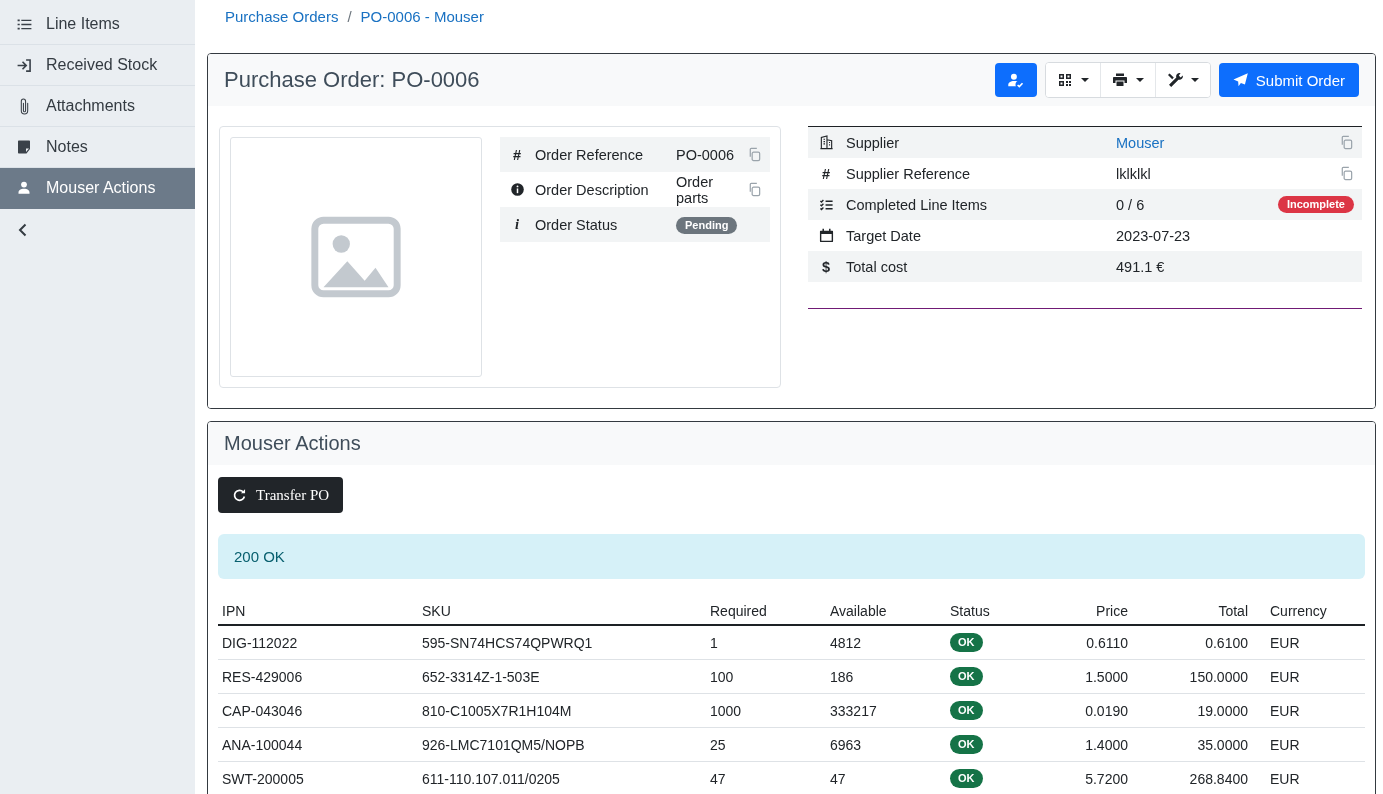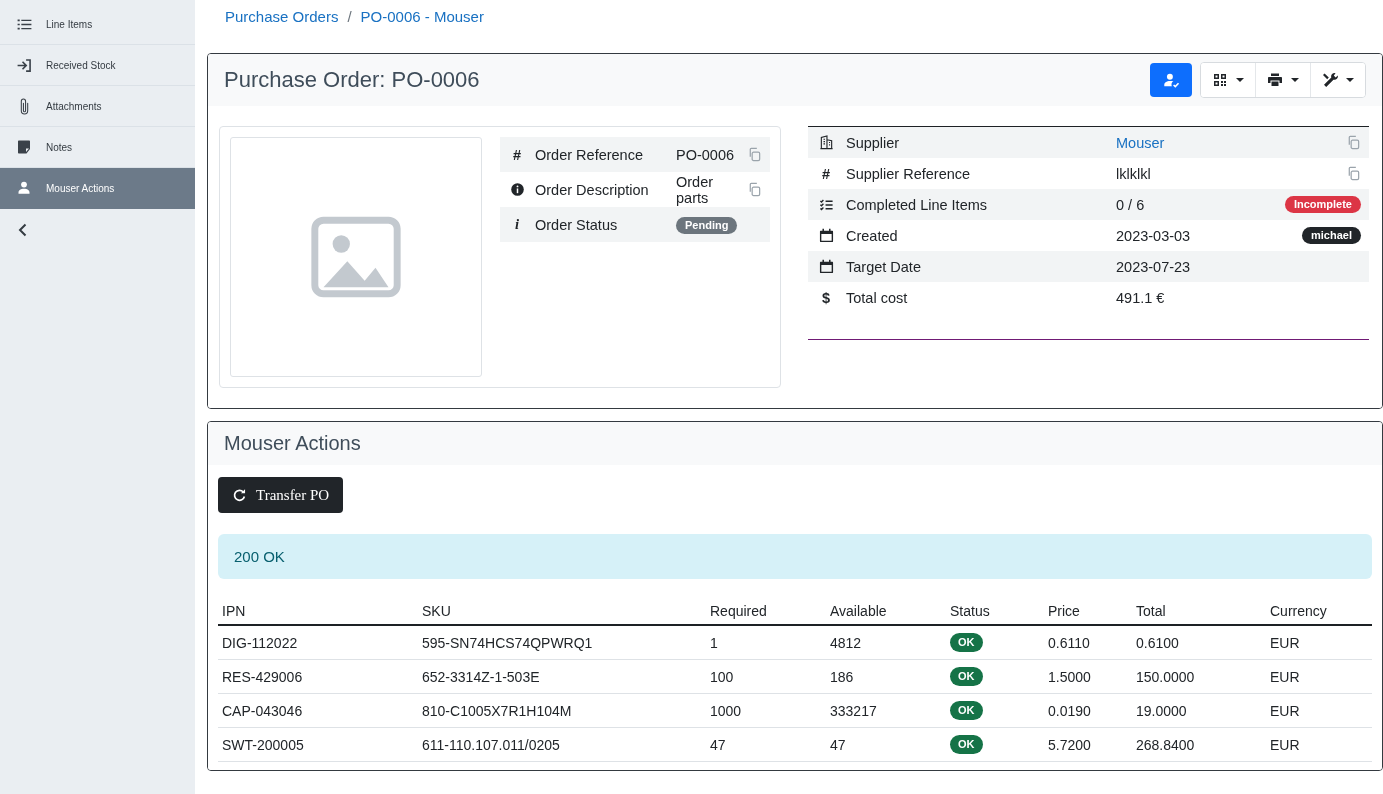--- a/index.html
+++ b/index.html
@@ -3,28 +3,28 @@
 <meta charset="utf-8">
 <style>
   * { box-sizing: border-box; margin: 0; padding: 0; }
   html,body { width:1383px; height:794px; overflow:hidden; }
   body { font-family:"Liberation Sans", sans-serif; background:#fff; color:#212529; font-size:14px; }
   .app { display:flex; width:100%; height:100%; }
 
   
   .sidebar { width:195px; flex:none; background:#eaeef2; padding-top:4px; }
   .side-item { height:41px; display:flex; align-items:center; gap:13px; padding:0 0 0 15px;
-               font-size:10px; color:#343b42; border-bottom:1px solid #dbe1e7; cursor:pointer; }
+               font-size:16px; color:#343b42; border-bottom:1px solid #dbe1e7; cursor:pointer; }
   .side-item .sicon { width:18px; display:flex; justify-content:center; color:#3a4149; }
   .side-item.active { background:#6c7a89; color:#fff; border-bottom-color:#6c7a89; }
   .side-item.active .sicon { color:#fff; }
   .side-collapse { height:41px; display:flex; align-items:center; padding-left:15px; color:#343b42; cursor:pointer; }
 
   
-  .main { flex:1; padding:0 0 0 12px; }
+  .main { flex:1; padding:0 7px 0 12px; }
   .breadcrumb { height:33px; display:flex; align-items:center; gap:9px; padding-left:18px; font-size:15px; }
   .breadcrumb a { color:#1971c2; text-decoration:none; cursor:pointer; }
   .breadcrumb .sep { color:#6c757d; }
 
   .panel { border:1px solid #343a40; border-radius:4px; background:#fff; overflow:hidden;margin-top:20px; }
   .panel + .panel { margin-top:12px; }
 
   .panel-head { background:#f8f9fa; display:flex; align-items:center; justify-content:space-between;
                 padding:8px 16px; min-height:44px; }
   .panel-head h1 { font-size:22px; font-weight:500; color:#3f4d5a; }
@@ -75,21 +75,21 @@
   
   .panel-body { padding:12px 10px 8px 10px; background:#fff; }
   .btn-dark { background:#212529; color:#fff; border:none; border-radius:4px; height:36px;
               padding:0 14px; display:flex; align-items:center; gap:9px; font-size:15px;
               font-family:Liberation Serif, serif; cursor:pointer; }
   .alert { margin-top:21px; background:#d6f1f8; color:#09606f; border-radius:6px;
            padding:14px 16px; font-size:15px; }
   .atable { width:100%; border-collapse:collapse; margin-top:19px; font-size:14px; }
   .atable th { text-align:left; font-weight:400; padding:5px 4px; border-bottom:2px solid #1d2125; }
   .atable td { padding:7px 4px; border-bottom:1px solid #dee2e6; }
-  .atable th.num, .atable td.num { }
+  .atable th.num, .atable td.num { text-align:right; }
   .atable th.cur, .atable td.cur { padding-left:18px; }
 
   svg { display:block; }
 </style>
 </head>
 <body>
 
 <div class="app">
 
   <aside class="sidebar">
@@ -184,20 +184,28 @@
             </button>
             <button class="btn">
               <span>
                 <svg viewBox="0 0 16 16" width="16" height="16" fill="currentColor">
                     <path d="M2.6 1.4l4.2 4.2-1.6 1.6-4.2-4.2zM13.6 1.2a3.4 3.4 0 0 0-4.3 4.3L2 12.8 4.2 15l7.3-7.3a3.4 3.4 0 0 0 4.2-4.3l-2 2-1.9-1.9z"></path>
                   </svg>
               </span>
               <span class="caret"></span>
             </button>
           </div>
+          <button class="btn btn-primary">
+            <span>
+              <svg viewBox="0 0 16 16" width="15" height="15" fill="currentColor">
+                  <path d="M15.8.3L.5 7l5 2 .4 5 2.5-3.4 4.3 1.7z"></path>
+                </svg>
+            </span>
+            <span>Submit Order</span>
+          </button>
         </div>
       </header>
 
       <div class="po-body">
 
         <div class="left-card">
           <div class="thumb">
             <span>
               <svg viewBox="0 0 24 24" width="104" height="104">
                   <rect x="2.5" y="3.5" width="19" height="17" rx="2" fill="none" stroke="#c3c9cf" stroke-width="1.6"></rect>
@@ -276,31 +284,20 @@
           <div class="rrow">
             <span class="dicon">
               <svg viewBox="0 0 16 16" width="15" height="15" fill="none" stroke="currentColor" stroke-width="1.4">
                   <path d="M1.5 4.2l1.2 1.2 2-2.2M1.5 8.2l1.2 1.2 2-2.2M1.5 12.2l1.2 1.2 2-2.2"></path>
                   <path d="M7 4.5h7.5M7 8.5h7.5M7 12.5h7.5"></path>
                 </svg>
             </span>
             <span class="dlabel">Completed Line Items</span>
             <span class="dvalue">0 / 6</span>
             <span class="pill pill-incomplete">Incomplete</span>
-          </div>
-          <div class="rrow">
-            <span class="dicon">
-              <svg viewBox="0 0 16 16" width="15" height="15" fill="currentColor">
-                  <path d="M2 3h12c.55 0 1 .45 1 1v10c0 .55-.45 1-1 1H2c-.55 0-1-.45-1-1V4c0-.55.45-1 1-1zm.5 3.5V13.5h11V6.5z"></path>
-                  <path d="M4.5.8v2.4M11.5.8v2.4" stroke="currentColor" stroke-width="1.6"></path>
-                </svg>
-            </span>
-            <span class="dlabel">Created</span>
-            <span class="dvalue">2023-03-03</span>
-            <span class="pill pill-user">michael</span>
           </div>
           <div class="rrow">
             <span class="dicon">
               <svg viewBox="0 0 16 16" width="15" height="15" fill="currentColor">
                   <path d="M2 3h12c.55 0 1 .45 1 1v10c0 .55-.45 1-1 1H2c-.55 0-1-.45-1-1V4c0-.55.45-1 1-1zm.5 3.5V13.5h11V6.5z"></path>
                   <path d="M4.5.8v2.4M11.5.8v2.4" stroke="currentColor" stroke-width="1.6"></path>
                 </svg>
             </span>
             <span class="dlabel">Target Date</span>
             <span class="dvalue">2023-07-23</span>
@@ -380,20 +377,30 @@
               <td>CAP-043046</td>
               <td>810-C1005X7R1H104M</td>
               <td>1000</td>
               <td>333217</td>
               <td><span class="pill pill-ok">OK</span></td>
               <td class="num">0.0190</td>
               <td class="num">19.0000</td>
               <td class="cur">EUR</td>
             </tr>
             <tr>
+              <td>ANA-100044</td>
+              <td>926-LMC7101QM5/NOPB</td>
+              <td>25</td>
+              <td>6963</td>
+              <td><span class="pill pill-ok">OK</span></td>
+              <td class="num">1.4000</td>
+              <td class="num">35.0000</td>
+              <td class="cur">EUR</td>
+            </tr>
+            <tr>
               <td>SWT-200005</td>
               <td>611-110.107.011/0205</td>
               <td>47</td>
               <td>47</td>
               <td><span class="pill pill-ok">OK</span></td>
               <td class="num">5.7200</td>
               <td class="num">268.8400</td>
               <td class="cur">EUR</td>
             </tr>
           </tbody>

